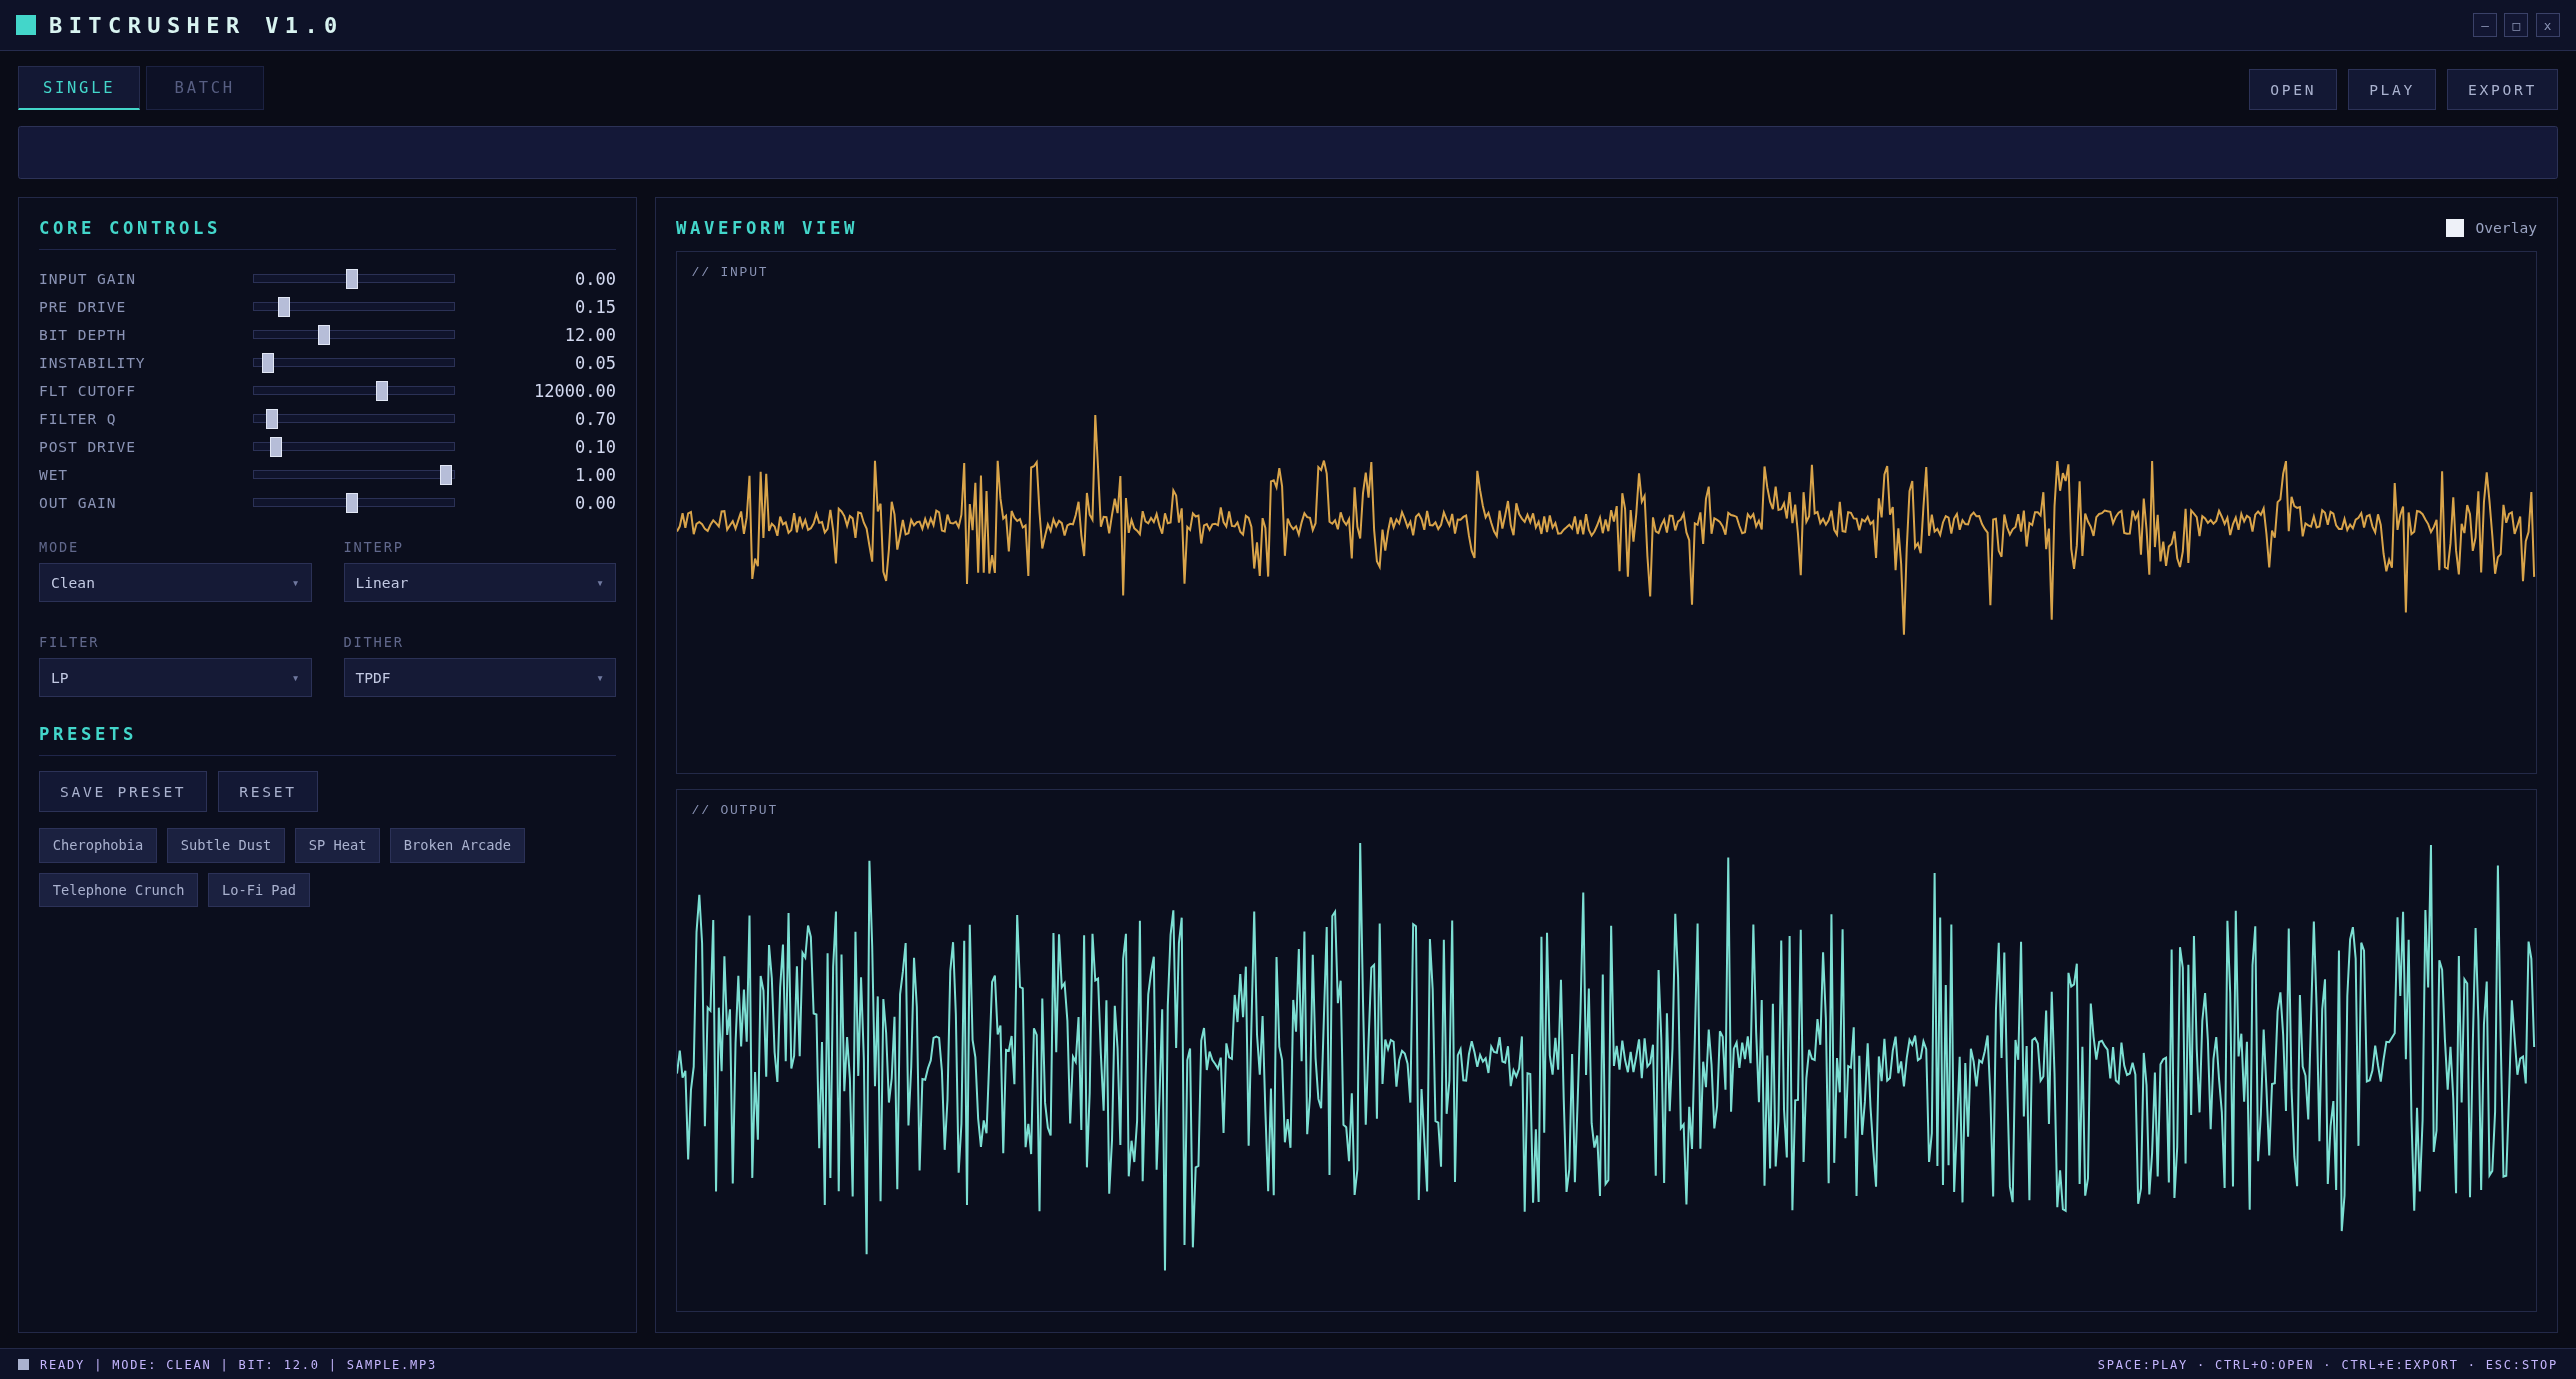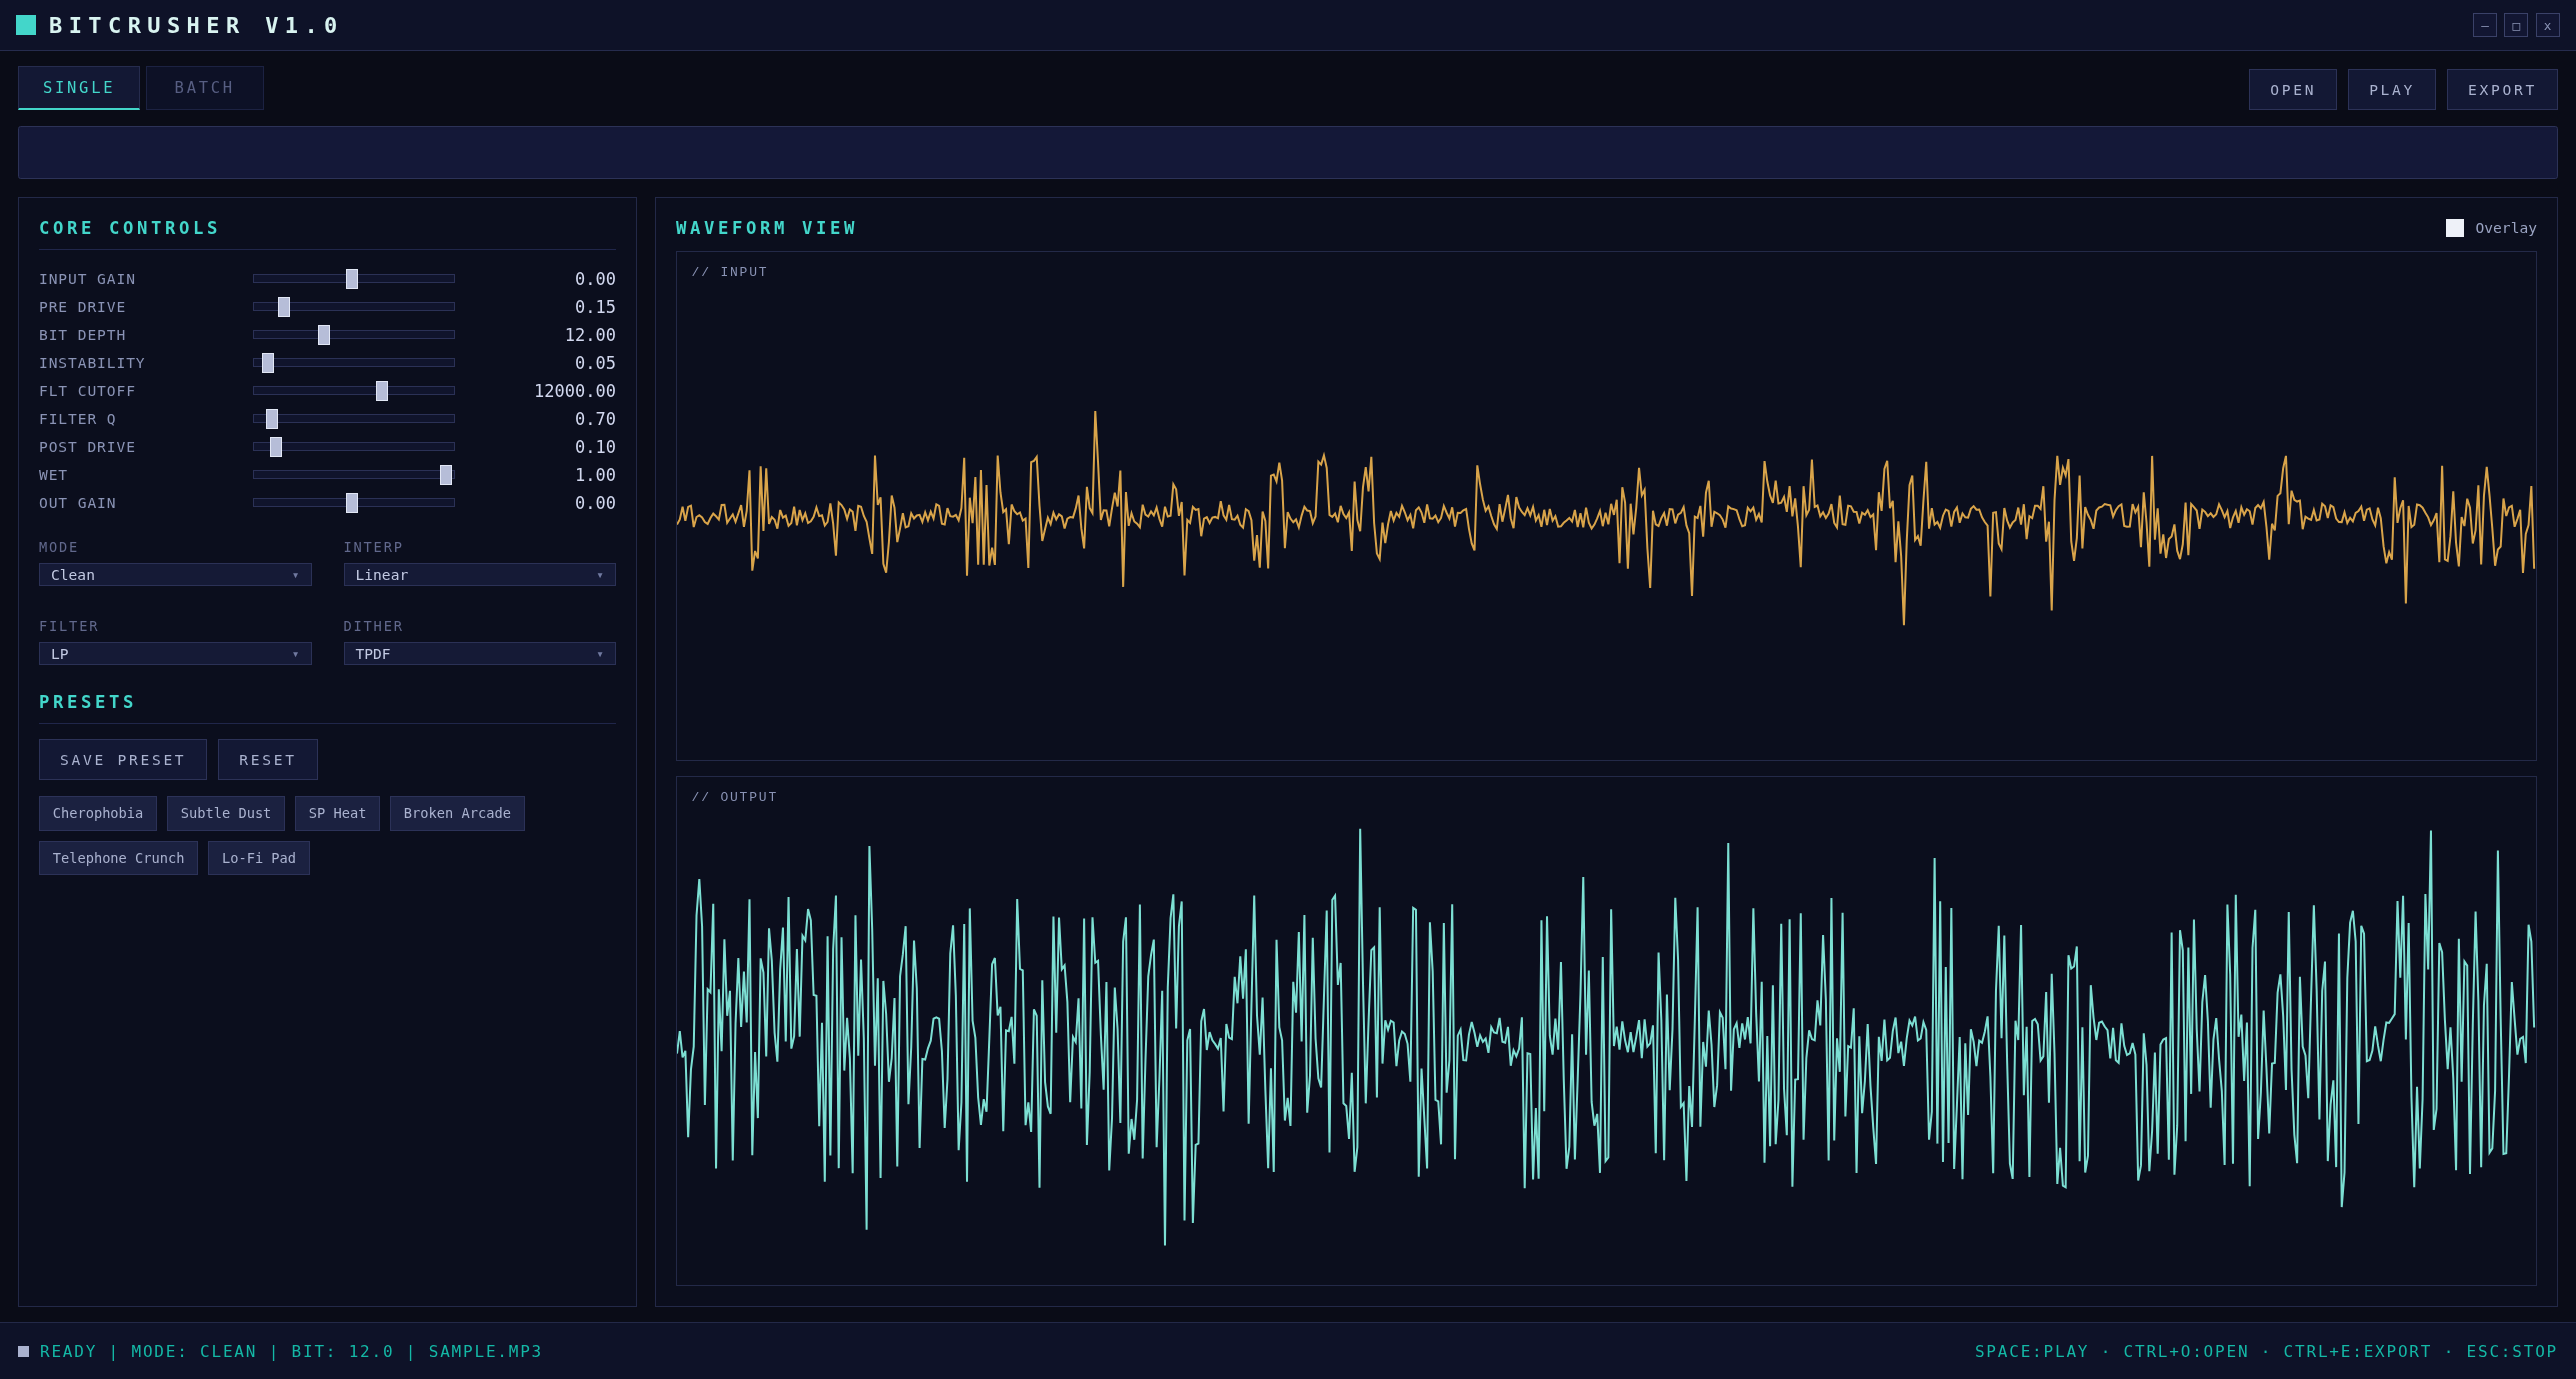--- a/index.html
+++ b/index.html
@@ -33,39 +33,39 @@
   .heading{color:#43d6ca;font-size:17.3px;font-weight:bold;letter-spacing:3.6px;padding-bottom:11px;border-bottom:0.9px solid #20264a;margin-bottom:14.6px;}
   
   .slider-row{display:flex;align-items:center;height:28px;}
   .s-label{flex:0 0 214px;font-size:14.6px;color:#8a93b5;letter-spacing:0.9px;}
   .s-track{flex:1;height:9px;background:#10142c;border:0.9px solid #2b3156;position:relative;margin-right:24px;cursor:pointer;}
   .s-thumb{position:absolute;top:-6.4px;width:12px;height:20px;background:#b6bdd8;border:0.9px solid #e2e7f5;}
   .s-value{flex:0 0 137px;text-align:right;font-size:17px;color:#d2d8ef;}
   
   .selects{display:grid;grid-template-columns:1fr 1fr;column-gap:25.5px;row-gap:18px;margin-top:22px;gap:32px;}
   .sel-label{font-size:13.7px;color:#61688c;letter-spacing:1.8px;margin-bottom:8.2px;}
-  .select-box{height:23px;background:#151a36;border:0.9px solid #2b3156;display:flex;align-items:center;justify-content:space-between;padding:0 11px;font-size:14.6px;color:#c2c9e2;cursor:pointer;}
+  .select-box{height:39px;background:#151a36;border:0.9px solid #2b3156;display:flex;align-items:center;justify-content:space-between;padding:0 11px;font-size:14.6px;color:#c2c9e2;cursor:pointer;}
   .chev{color:#7079a0;font-size:12.7px;}
   
   .presets-heading{margin-top:27px;}
   .preset-actions{display:flex;gap:11px;}
   .chips{display:flex;flex-wrap:wrap;gap:10px;margin-top:16.4px;}
   .chip{background:#1b2140;border:0.9px solid #2c3258;color:#aab2cf;font-size:13.7px;padding:8.2px 12.7px;cursor:pointer;}
   
   .wave-header{display:flex;justify-content:space-between;align-items:center;margin-bottom:12.7px;}
   .wave-header .heading{border:none;padding-bottom:0;margin-bottom:0;}
   .overlay{display:flex;align-items:flex-start;gap:11px;}
   .checkbox{width:18px;height:18px;background:#eef1f8;display:inline-block;cursor:pointer;}
   .overlay-label{font-size:14.6px;color:#9aa3c2;}
   .waves{flex:1;display:flex;flex-direction:column;gap:14.6px;min-height:0;}
   .wave-panel{flex:1;border:0.9px solid #232948;position:relative;min-height:0;background:#0b0e1d;overflow:hidden;}
   .wave-label{position:absolute;top:12.7px;left:14.6px;font-size:13px;color:#8a93b5;letter-spacing:1.8px;z-index:2;font-family:Liberation Mono, monospace;}
   .wave-panel svg{position:absolute;left:0;top:0;width:100%;height:100%;display:block;}
   
-  .statusbar{height:58px;background:#0e1228;border-top:0.9px solid #232948;display:flex;align-items:center;justify-content:space-between;padding:0 18px;font-size:16px;color:#14b8a6;letter-spacing:1.8px;flex:0 0 auto;}
+  .statusbar{height:32px;background:#0e1228;border-top:0.9px solid #232948;display:flex;align-items:center;justify-content:space-between;padding:0 18px;font-size:12px;color:#c4b5fd;letter-spacing:1.8px;flex:0 0 auto;}
   .status-left{display:flex;align-items:center;gap:11px;}
   .status-dot{width:11px;height:11px;background:#aab2cf;display:inline-block;}
 </style>
 </head>
 <body>
 
 <div class="titlebar">
   <div class="title-left">
     <span class="logo"></span>
     <span class="app-title">BITCRUSHER V1.0</span>

